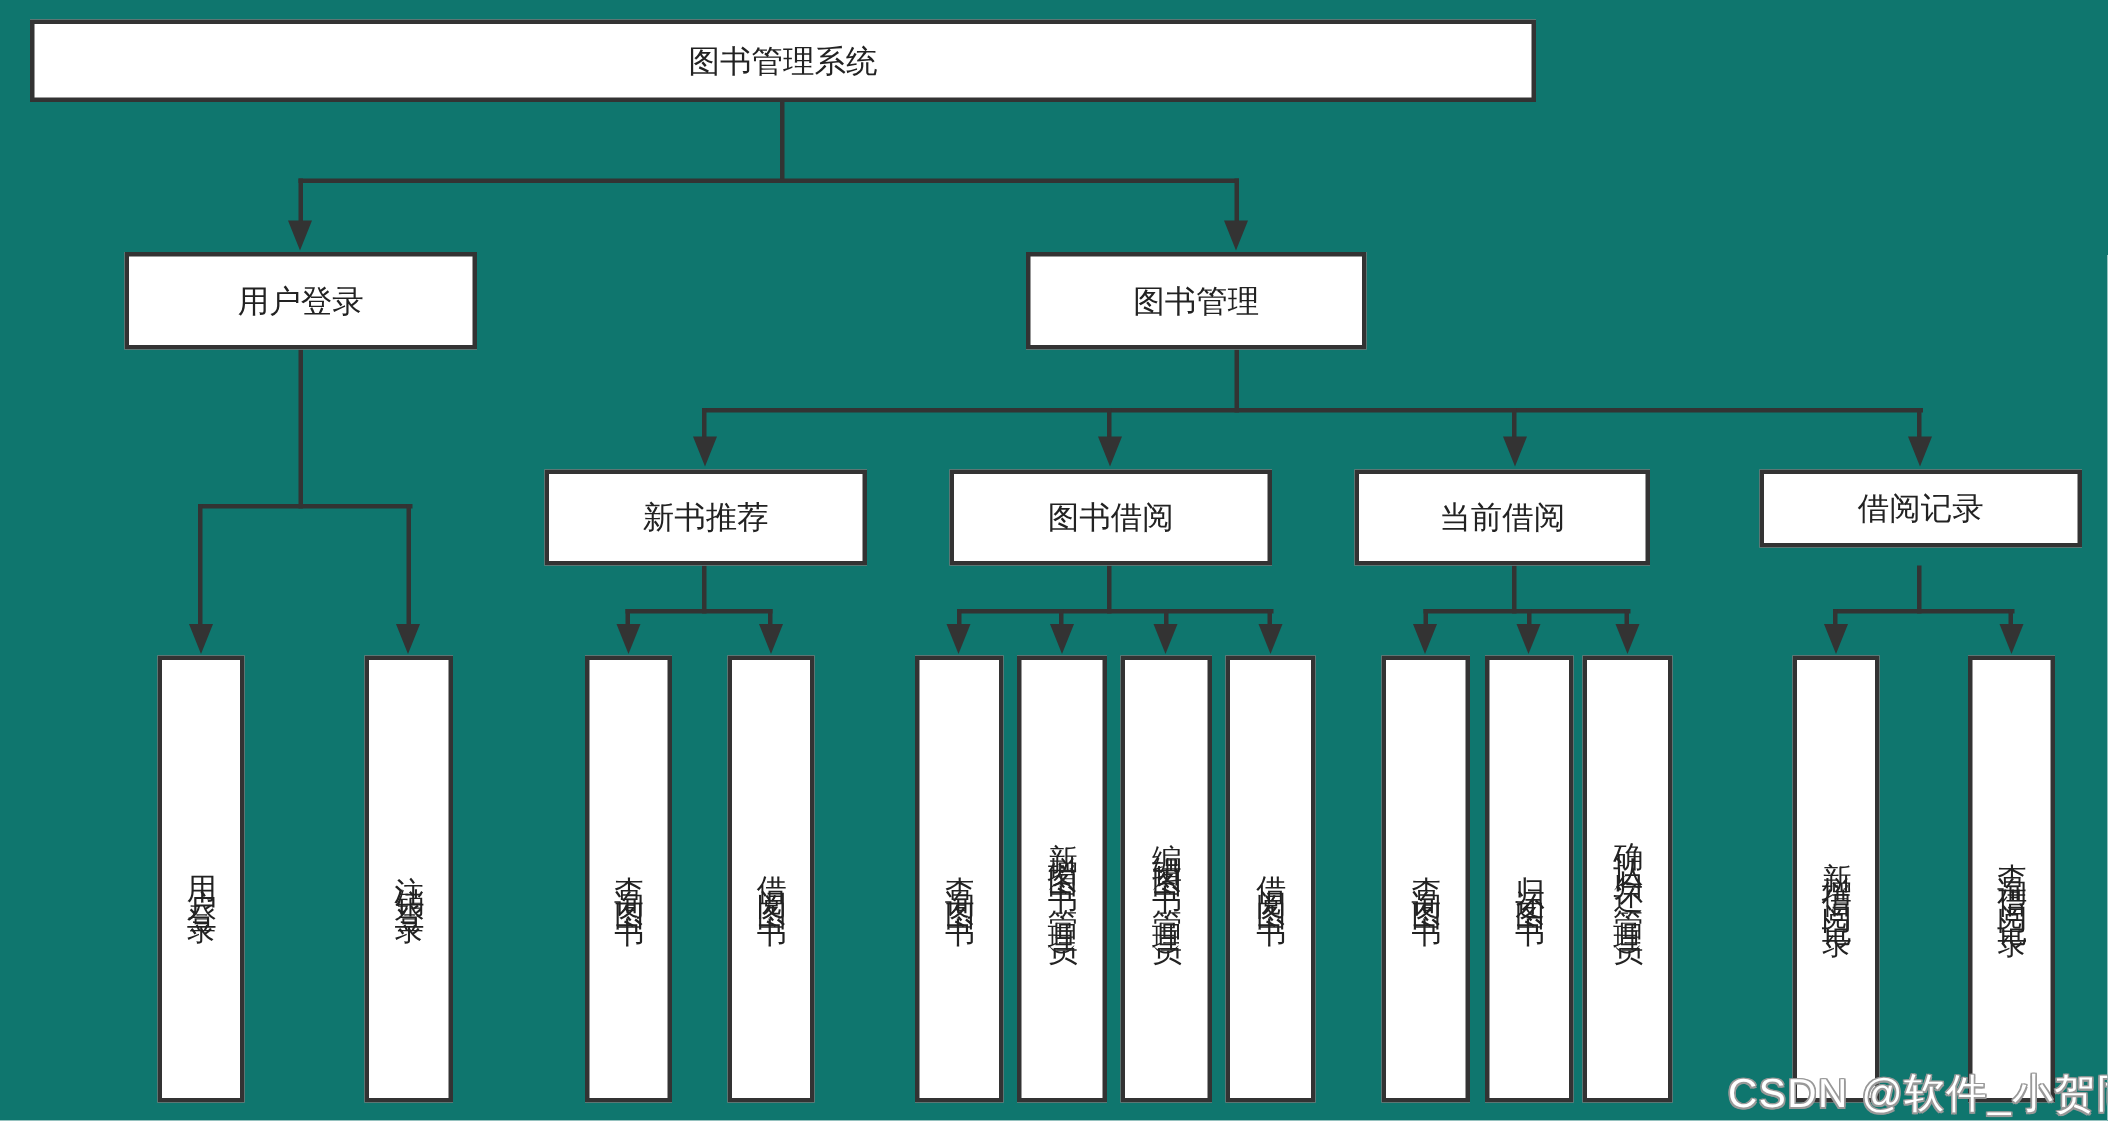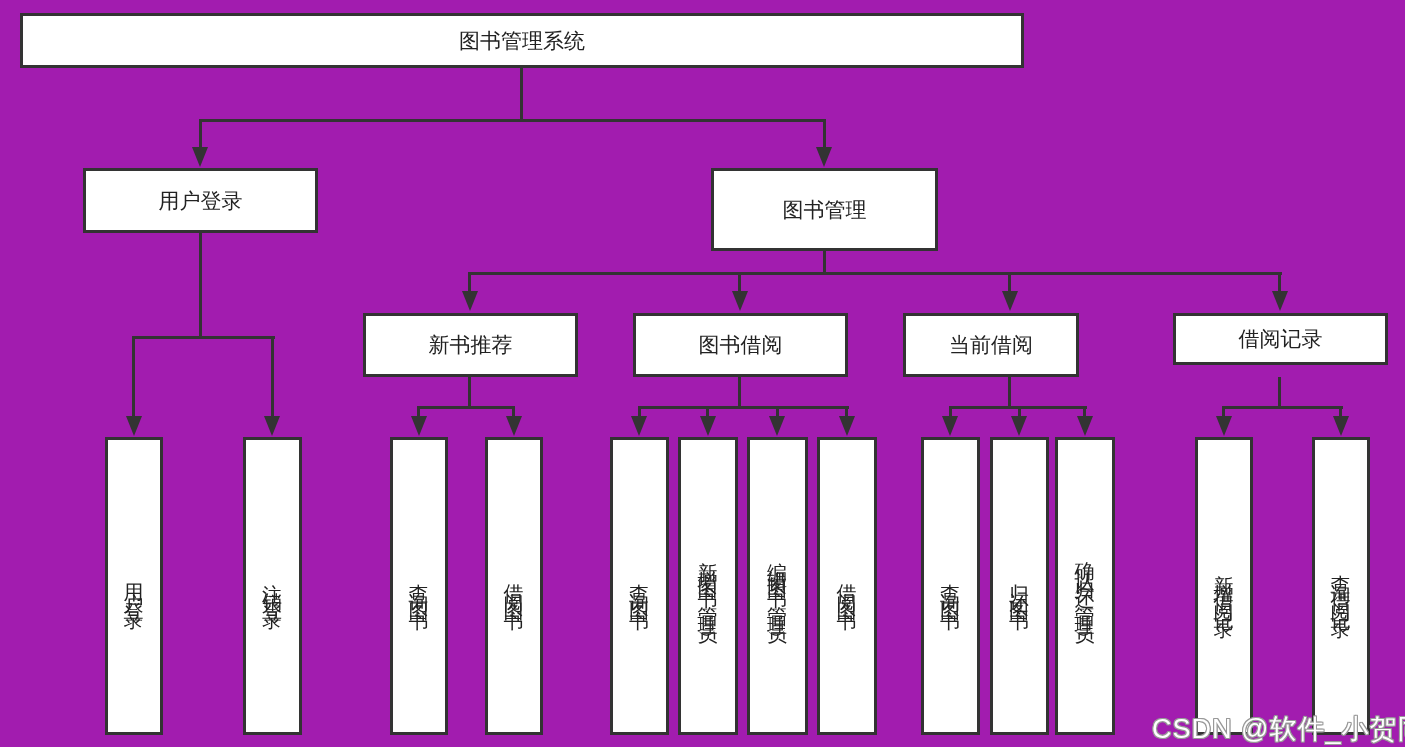--- a/index.html
+++ b/index.html
@@ -1,17 +1,17 @@
 <!DOCTYPE html>
 <html><head>
 <meta charset="utf-8">
 <style>
   html,body{margin:0;padding:0;background:#fff;}
   .stage{
-    position:relative;width:1405px;height:747px;background:#a21caf;overflow:hidden;
+    position:relative;width:1405px;height:747px;background:#0f766e;overflow:hidden;
     font-family:"Liberation Sans",sans-serif;
   }
   .box{
     position:absolute;background:#fff;border:3px solid #333;box-sizing:border-box;
     display:flex;align-items:center;justify-content:center;z-index:2;
   }
   .box.h span{font-size:21px;color:#222;white-space:nowrap;}
   .box.v{top:437px;height:298px;}
   .vt{
     writing-mode:vertical-rl;text-orientation:mixed;
@@ -94,31 +94,31 @@
   <div class="arr" style="left:1216px;top:416px"></div>
   <div class="arr" style="left:1333px;top:416px"></div>
 
   <div class="box h" style="left:20px;top:13px;width:1004px;height:55px">
     <span>图书管理系统</span>
   </div>
 
   <div class="box h" style="left:83px;top:168px;width:235px;height:65px">
     <span>用户登录</span>
   </div>
-  <div class="box h" style="left:711px;top:168px;width:227px;height:83px">
+  <div class="box h" style="left:684px;top:168px;width:227px;height:65px">
     <span>图书管理</span>
   </div>
 
   <div class="box h" style="left:363px;top:313px;width:215px;height:64px">
     <span>新书推荐</span>
   </div>
   <div class="box h" style="left:633px;top:313px;width:215px;height:64px">
     <span>图书借阅</span>
   </div>
-  <div class="box h" style="left:903px;top:313px;width:176px;height:64px">
+  <div class="box h" style="left:903px;top:313px;width:197px;height:64px">
     <span>当前借阅</span>
   </div>
   <div class="box h" style="left:1173px;top:313px;width:215px;height:52px">
     <span>借阅记录</span>
   </div>
 
   <div class="box v" style="left:105px;width:58px">
     <span class="vt">用户登录</span>
   </div>
   <div class="box v" style="left:243px;width:59px">

